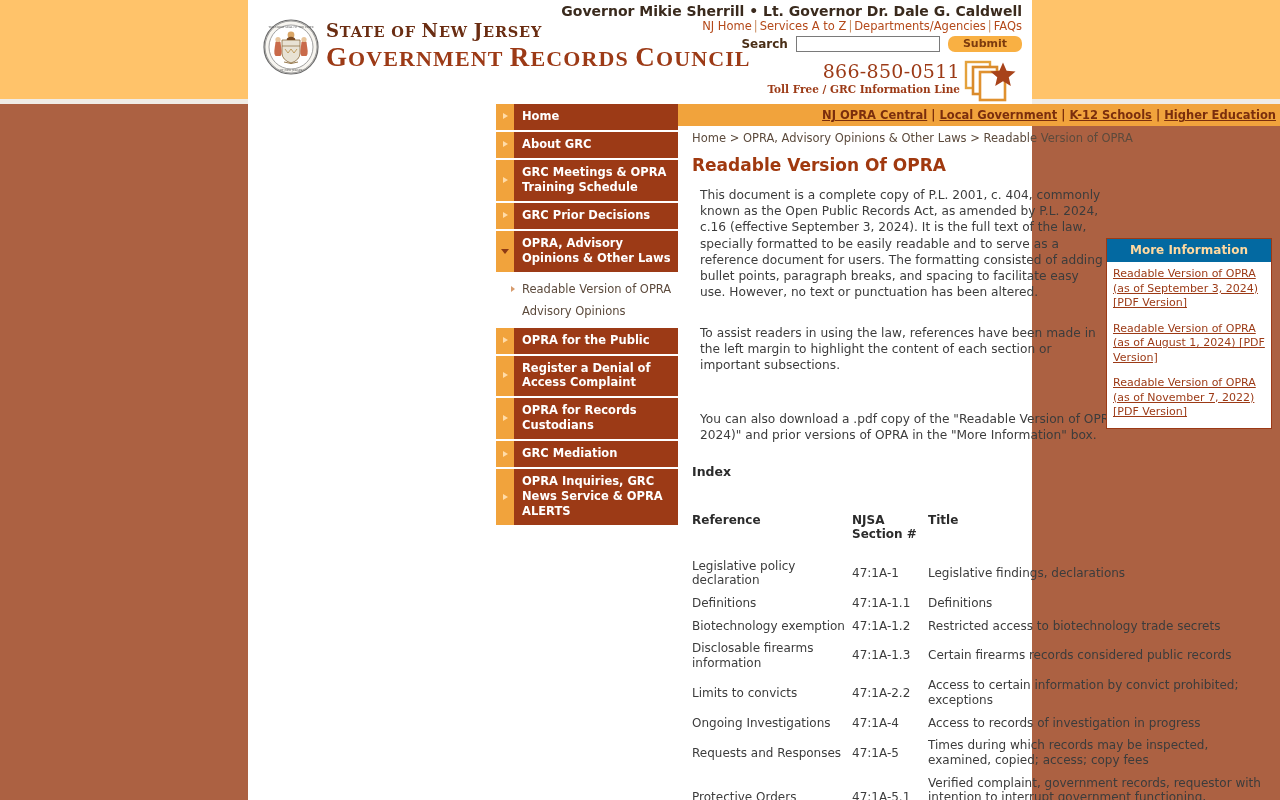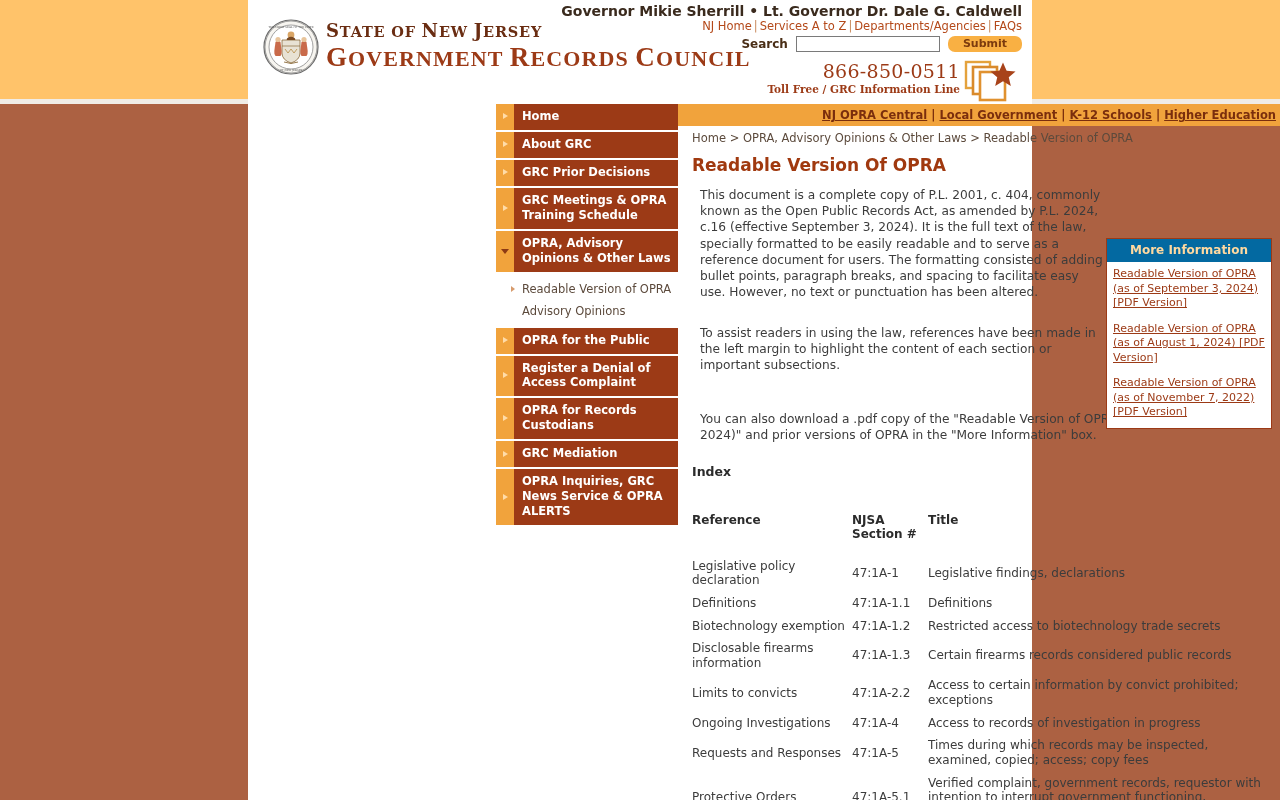--- a/index.html
+++ b/index.html
@@ -444,26 +444,26 @@
         <div class="nav-label">Home</div>
       </div>
 
       <div class="nav-item">
         <div class="nav-marker"></div>
         <div class="nav-label">About GRC</div>
       </div>
 
       <div class="nav-item">
         <div class="nav-marker"></div>
+        <div class="nav-label">GRC Meetings &amp; OPRA Training Schedule</div>
+      </div>
+
+      <div class="nav-item">
+        <div class="nav-marker"></div>
         <div class="nav-label">GRC Prior Decisions</div>
-      </div>
-
-      <div class="nav-item">
-        <div class="nav-marker"></div>
-        <div class="nav-label">GRC Meetings &amp; OPRA Training Schedule</div>
       </div>
 
       <div class="nav-item expanded">
         <div class="nav-marker"></div>
         <div class="nav-label">OPRA, Advisory Opinions &amp; Other Laws</div>
       </div>
 
       <div class="subnav">
         <div class="subnav-item current">
           <span>Readable Version of OPRA</span>

